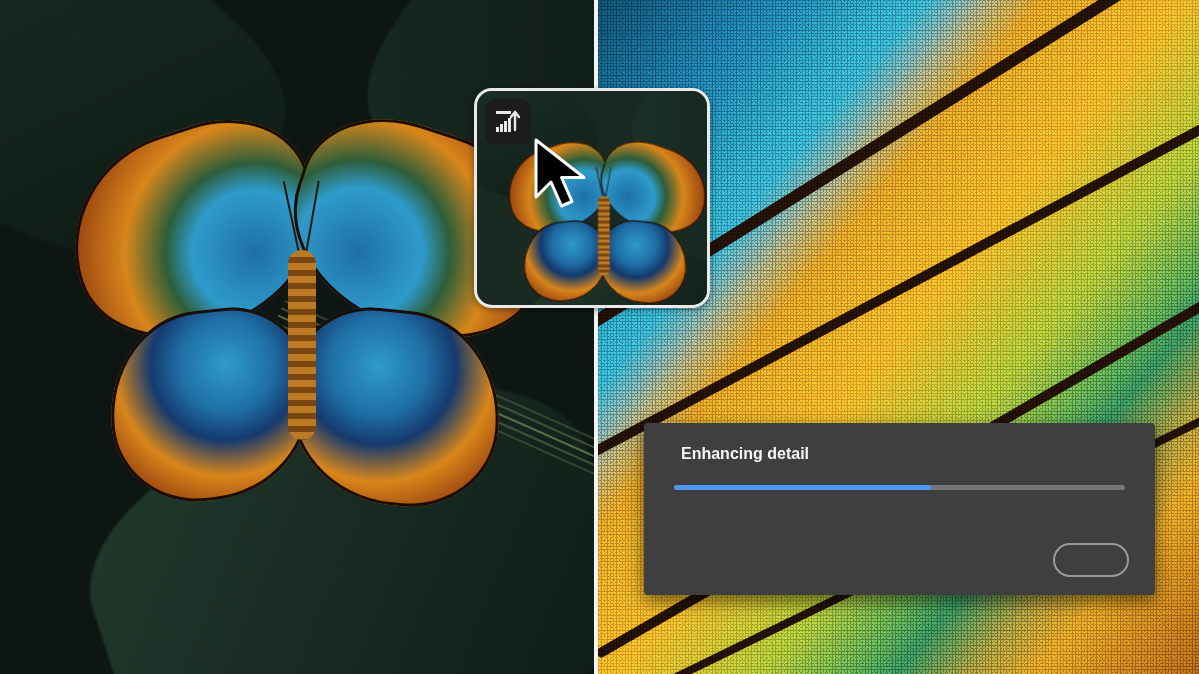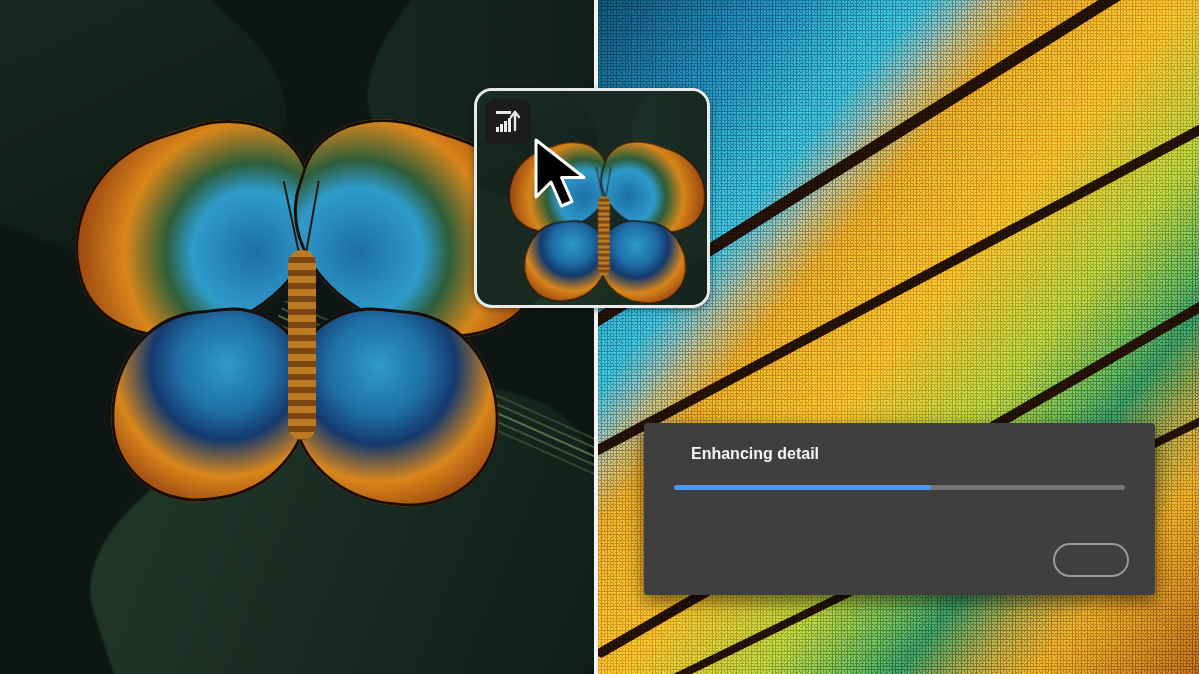--- a/index.html
+++ b/index.html
@@ -50,21 +50,21 @@
 
 
 .thumb{position:absolute;left:474px;top:88px;width:230px;height:214px;border-radius:18px;
        border:3px solid #e9e9ea;background:#182a22;overflow:hidden;box-shadow:0 2px 6px rgba(0,0,0,.4)}
 .thumb .mini{position:absolute;inset:0;transform:scale(.42);transform-origin:top left}
 .tool-btn{position:absolute;left:8px;top:8px;width:46px;height:46px;border-radius:10px;background:#1c1c1d;display:flex;align-items:center;justify-content:center}
 .cursor{position:absolute;left:56px;top:46px;width:60px;height:78px;pointer-events:none}
 
 
 .dialog{position:absolute;left:644px;top:423px;width:511px;height:172px;background:#3f3f3f;border-radius:4px;box-shadow:0 6px 18px rgba(0,0,0,.55);padding:22px 30px;box-sizing:border-box}
-.dialog-title{color:#f5f5f5;font-size:16px;font-weight:600;margin:0 17px 22px}
+.dialog-title{color:#f5f5f5;font-size:16px;font-weight:600;margin:0 7px 22px}
 .progress{position:relative;width:100%;height:5px;background:#767676;border-radius:3px;overflow:hidden}
 .progress-fill{position:absolute;left:0;top:0;height:100%;background:#4e98f6;border-radius:3px}
 .cancel{position:absolute;right:26px;bottom:18px;width:76px;height:34px;border:2px solid #9a9a9a;border-radius:17px;background:transparent}
 </style>
 </head>
 <body>
 
 <div class="stage">
 
   <div class="pane pane-left">

